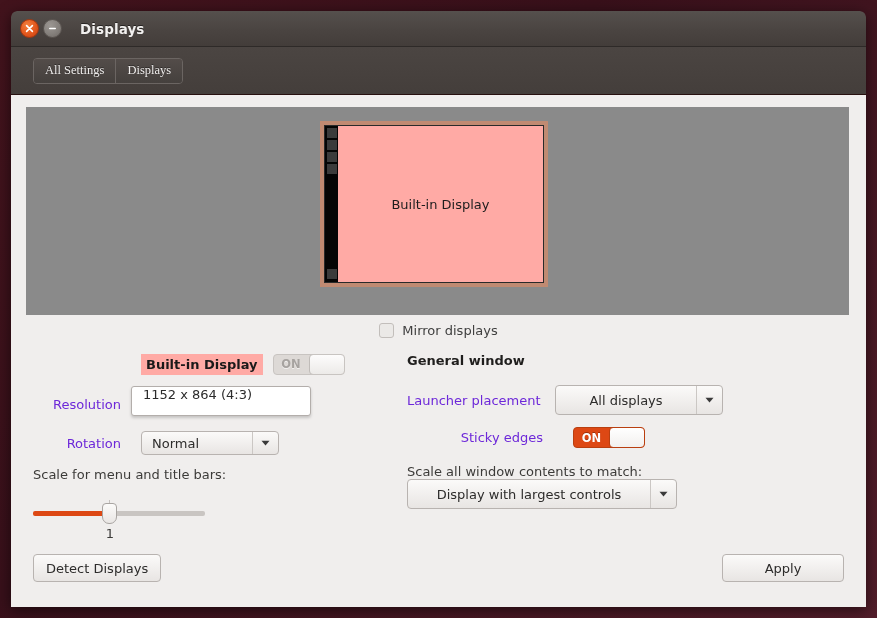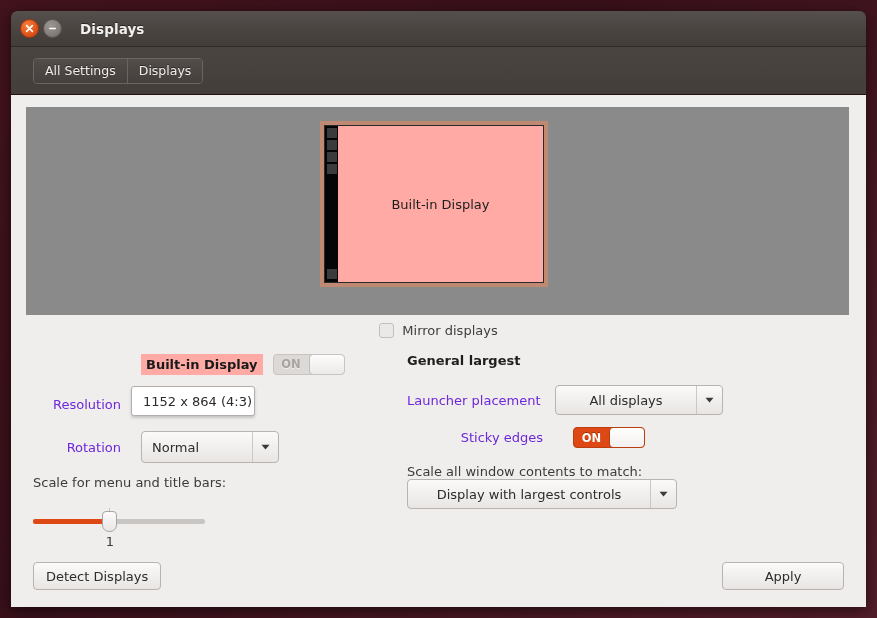--- a/index.html
+++ b/index.html
@@ -81,20 +81,21 @@
     background: linear-gradient(to bottom, #534c49 0%, #474140 100%);
   }
   .seg-btn {
     padding: 0 11px;
     display: flex; align-items: center;
     color: #efedec;
     font-size: 12.5px;
     text-shadow: 0 -1px 0 rgba(0,0,0,.45);
     cursor: default;
     background: linear-gradient(to bottom, #534c49 0%, #45403d 100%);
+    font-family: Liberation Serif, serif;
   }
   .seg-btn + .seg-btn { border-left: 1px solid #6b6562; }
 
   
   #content {
     background: #f0eeed;
     flex: 1;
     position: relative;
     padding: 0;
   }
@@ -234,36 +235,36 @@
   .toggle.on-state .tog-knob {
     width: 36px;
     background: linear-gradient(to bottom, #ffffff 0%, #f2f0ee 100%);
     border: 1px solid #b93f10;
     border-radius: 4px;
     margin: -1px -1px -1px 0;
   }
 
   #row-res .row-label { width: 88px; margin-right: 10px; }
   #res-combo {
-    width: 124px; height: 30px;
+    width: 180px; height: 30px;
     background: #ffffff;
     border: 1px solid #b3aeab;
     border-radius: 3px;
-    display: flex; align-items: center;
+    display: flex; 
     padding-left: 11px;
     font-size: 13px;
     color: #2b2b2b;
     box-shadow: 0 2px 3px rgba(0,0,0,.18);
     position: relative;
     top: -3px;
   }
 
   #row-rot .row-label { width: 88px; margin-right: 20px; }
   .combo {
-    height: 32px;
+    height: 24px;
     border: 1px solid #b8b3b0;
     border-radius: 4px;
     background: linear-gradient(to bottom, #fbfaf9 0%, #e8e5e3 100%);
     display: flex;
     align-items: center;
     font-size: 13px;
     color: #2d2c2b;
     overflow: hidden;
   }
   .combo .combo-text {
@@ -330,21 +331,21 @@
   #row-launcher .row-label { width: 136px; margin-right: 12px; text-align: left; }
   #launcher-combo { width: 168px; height: 30px; }
   #row-sticky { margin-bottom: 16px; gap: 8px; }
   #row-sticky .row-label { width: 136px; margin-right: 12px; text-align: right; }
   #scale-all-label { font-size: 13px; color: #3c3b39; }
   #scaleall-combo { width: 270px; height: 30px; }
 
   
   #bottom {
     position: absolute;
-    left: 0; bottom: 0;
+    left: 0; bottom: 8px;
     width: 100%;
     height: 62px;
     display: flex;
     align-items: center;
     padding: 0 22px;
   }
   .pushbtn {
     height: 28px;
     border: 1px solid #b8b3b0;
     border-radius: 4px;
@@ -443,21 +444,21 @@
           <div id="slider-track-rest"></div>
           <div id="slider-tick"></div>
           <div id="slider-knob"></div>
           <div id="slider-value">1</div>
         </div>
 
       </div>
 
       <div id="col-right">
 
-        <div id="general-title">General largest</div>
+        <div id="general-title">General window</div>
 
         <div class="row" id="row-launcher">
           <div class="row-label">Launcher placement</div>
           <div class="combo" id="launcher-combo">
             <span class="combo-text">All displays</span>
             <span class="combo-arrow">
               <svg width="9" height="6" viewBox="0 0 9 6">
                   <path d="M0.5 0.8 L8.5 0.8 L4.5 5.4 Z" fill="#3a3a3a"></path>
                 </svg>
             </span>

